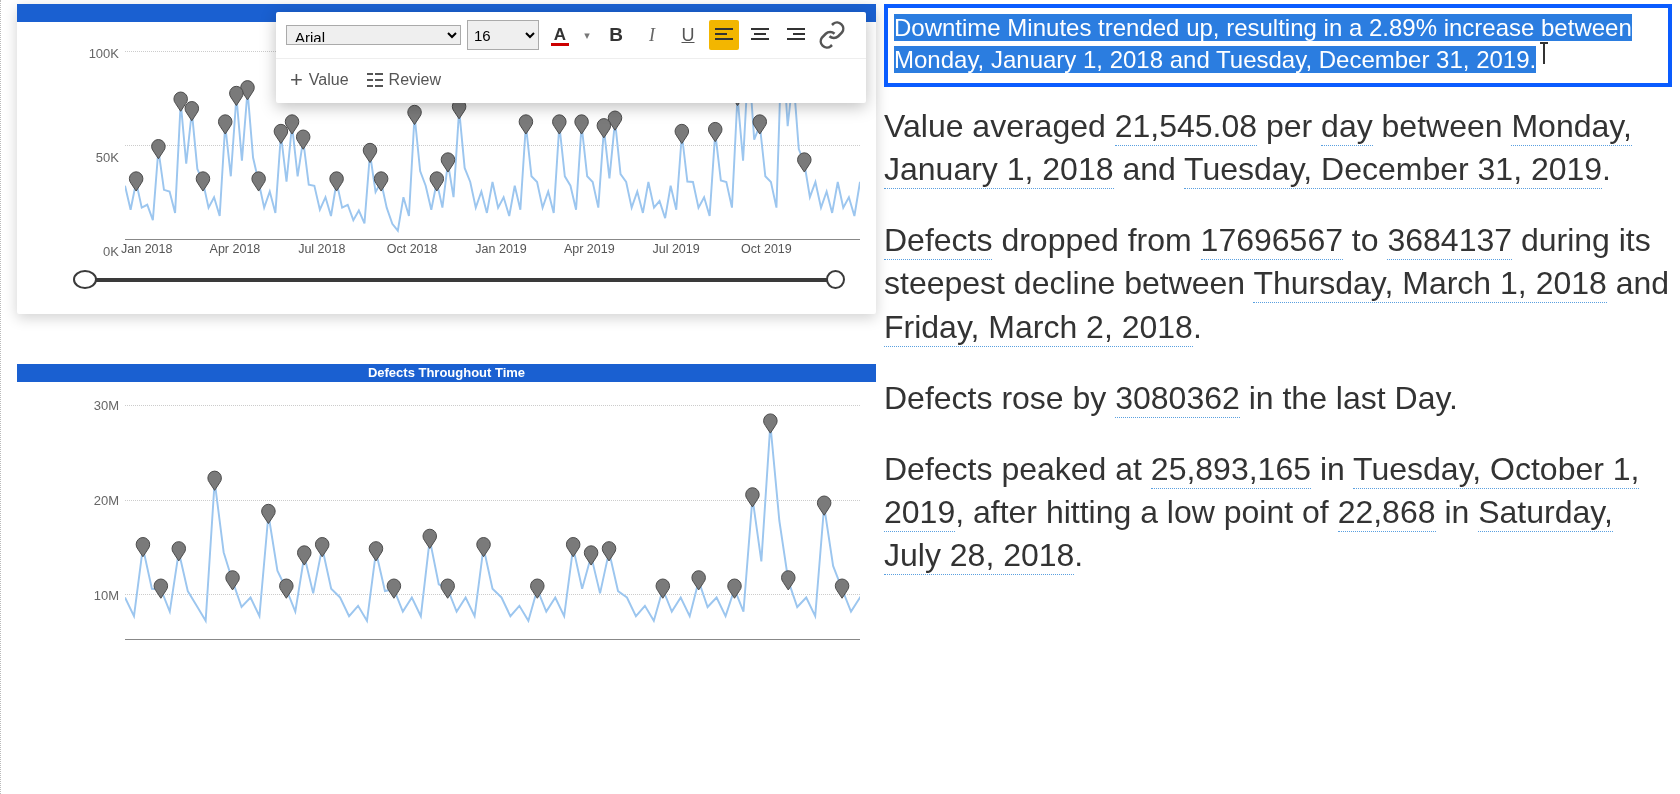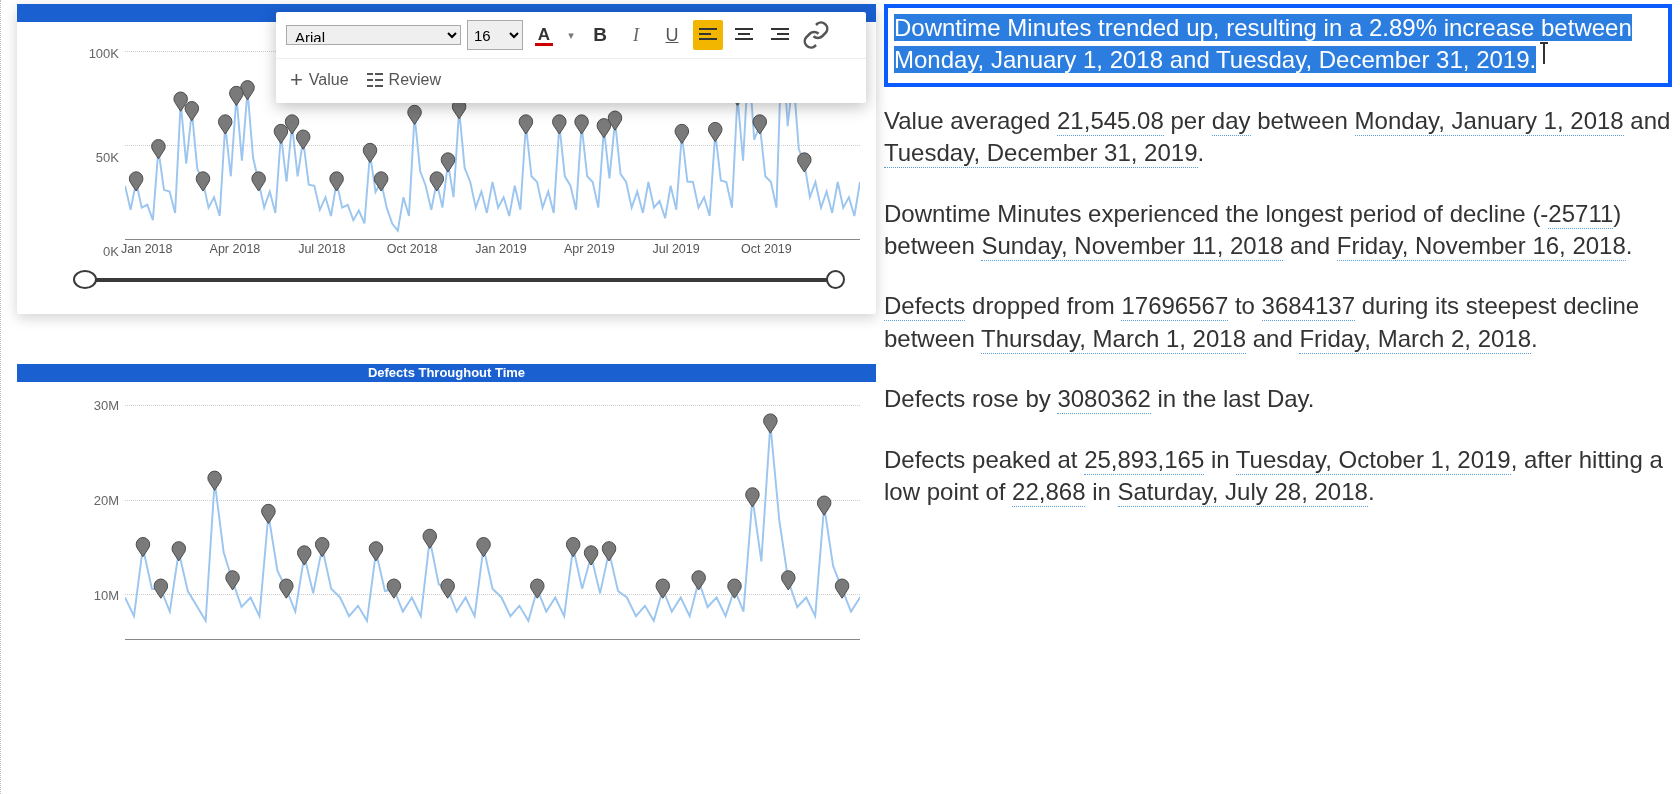--- a/index.html
+++ b/index.html
@@ -134,21 +134,21 @@
     font-size: 16px;
     color: #555;
   }
   select.font-family {
     width: 175px; height: 20px;
     font-size: 15px;
     border: 1px solid #aaa;
     padding: 2px 4px;
   }
   select.font-size {
-    width: 56px; height: 30px;
+    width: 72px; height: 30px;
     font-size: 15px;
     border: 1px solid #aaa;
     padding: 2px 2px;
   }
   .tbtn {
     width: 30px; height: 30px;
     display: flex; align-items: center; justify-content: center;
     font-size: 18px;
     color: #333;
     border-radius: 2px;
@@ -198,21 +198,21 @@
     display:inline-block; width:1px; height:22px; vertical-align: -2px;
     position: relative;
   }
   .cursor-caret::after{
     content:""; position:absolute; left:4px; top:-6px; width:8px; height:2px; background:#333;
   }
   .cursor-caret::before{
     content:""; position:absolute; left:7px; top:-6px; width:2px; height:22px; background:#333;
   }
   .insight {
-    font-size: 24px;
+    font-size: 32px;
     color: #333;
     line-height: 1.35;
     margin-bottom: 28px;
   }
   .udot { border-bottom: 1px dotted #5aa0e0; padding-bottom: 1px; }
 
   
   .chart-card.second { box-shadow: none; }
   .chart-card.second .card-header-bar { }
 </style>
@@ -406,23 +406,20 @@
 
 <div class="right">
   <div class="insight-highlighted">
     <span class="hl">Downtime Minutes trended up, resulting in a 2.89% increase between Monday, January 1, 2018 and Tuesday, December 31, 2019.</span><span class="cursor-caret"></span>
   </div>
 
   <div class="insight">
     <span>Value averaged </span><span class="udot">21,545.08</span><span> per </span><span class="udot">day</span><span> between </span><span class="udot">Monday, January 1, 2018</span><span> and </span><span class="udot">Tuesday, December 31, 2019</span><span>.</span>
   </div>
 
-  <div class="insight">
-    <span>Downtime Minutes experienced the longest period of decline (-</span><span class="udot">25711</span><span>) between </span><span class="udot">Sunday, November 11, 2018</span><span> and </span><span class="udot">Friday, November 16, 2018</span><span>.</span>
-  </div>
 
 
   <div class="insight">
     <span class="udot">Defects</span><span> dropped from </span><span class="udot">17696567</span><span> to </span><span class="udot">3684137</span><span> during its steepest decline between </span><span class="udot">Thursday, March 1, 2018</span><span> and </span><span class="udot">Friday, March 2, 2018</span><span>.</span>
   </div>
 
   <div class="insight">
     <span>Defects rose by </span><span class="udot">3080362</span><span> in the last Day.</span>
   </div>
 

